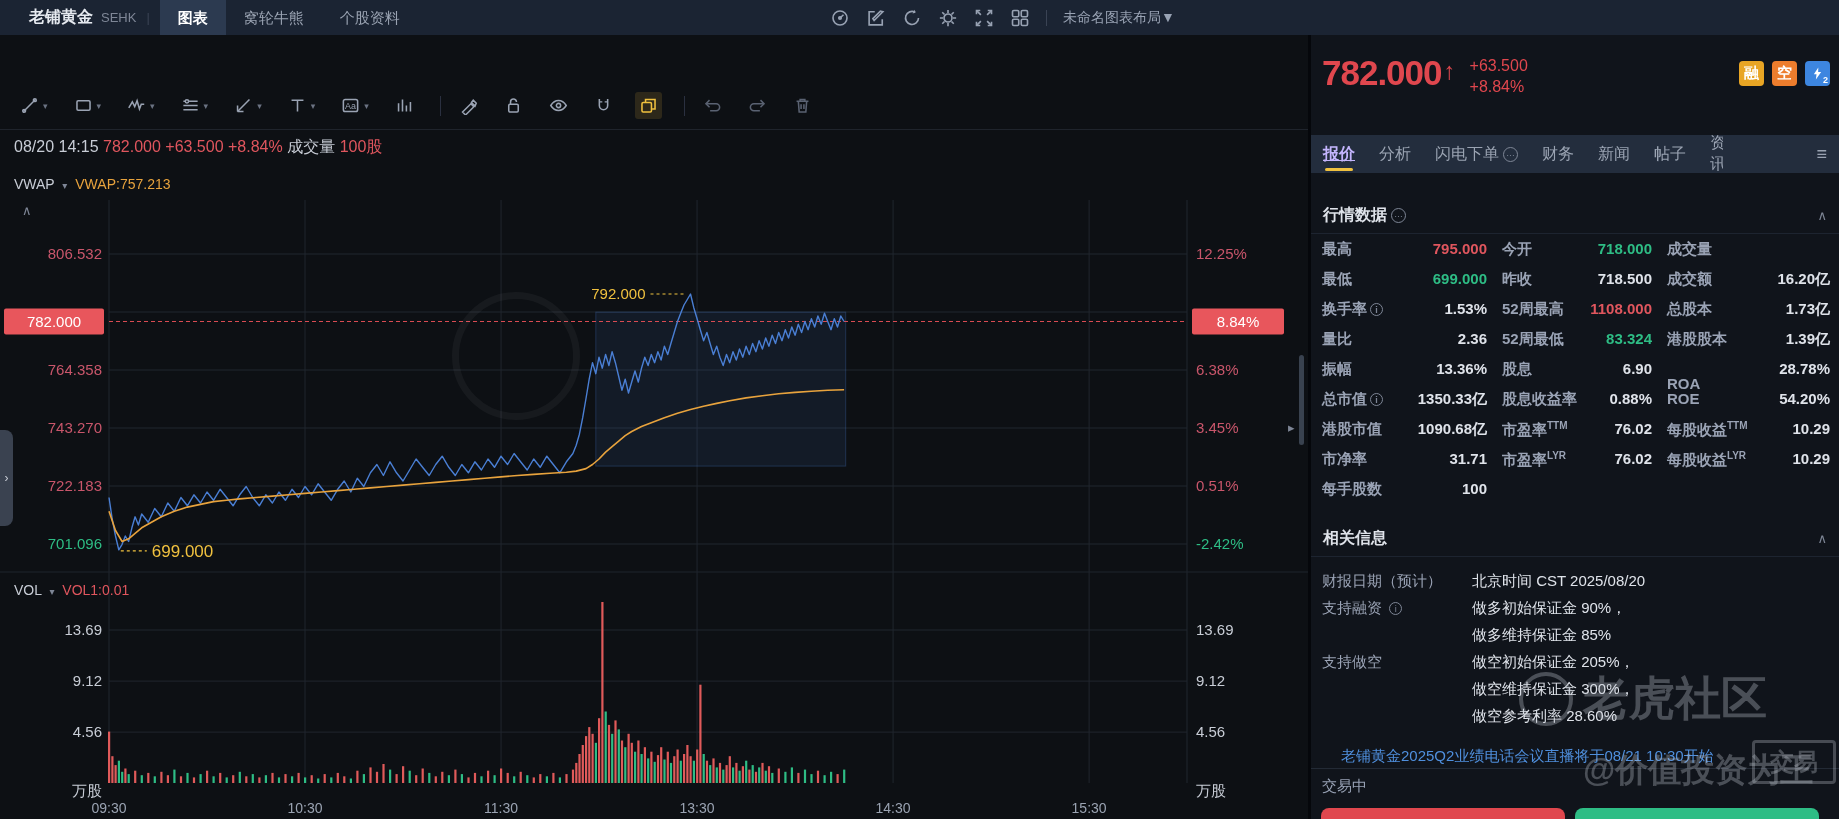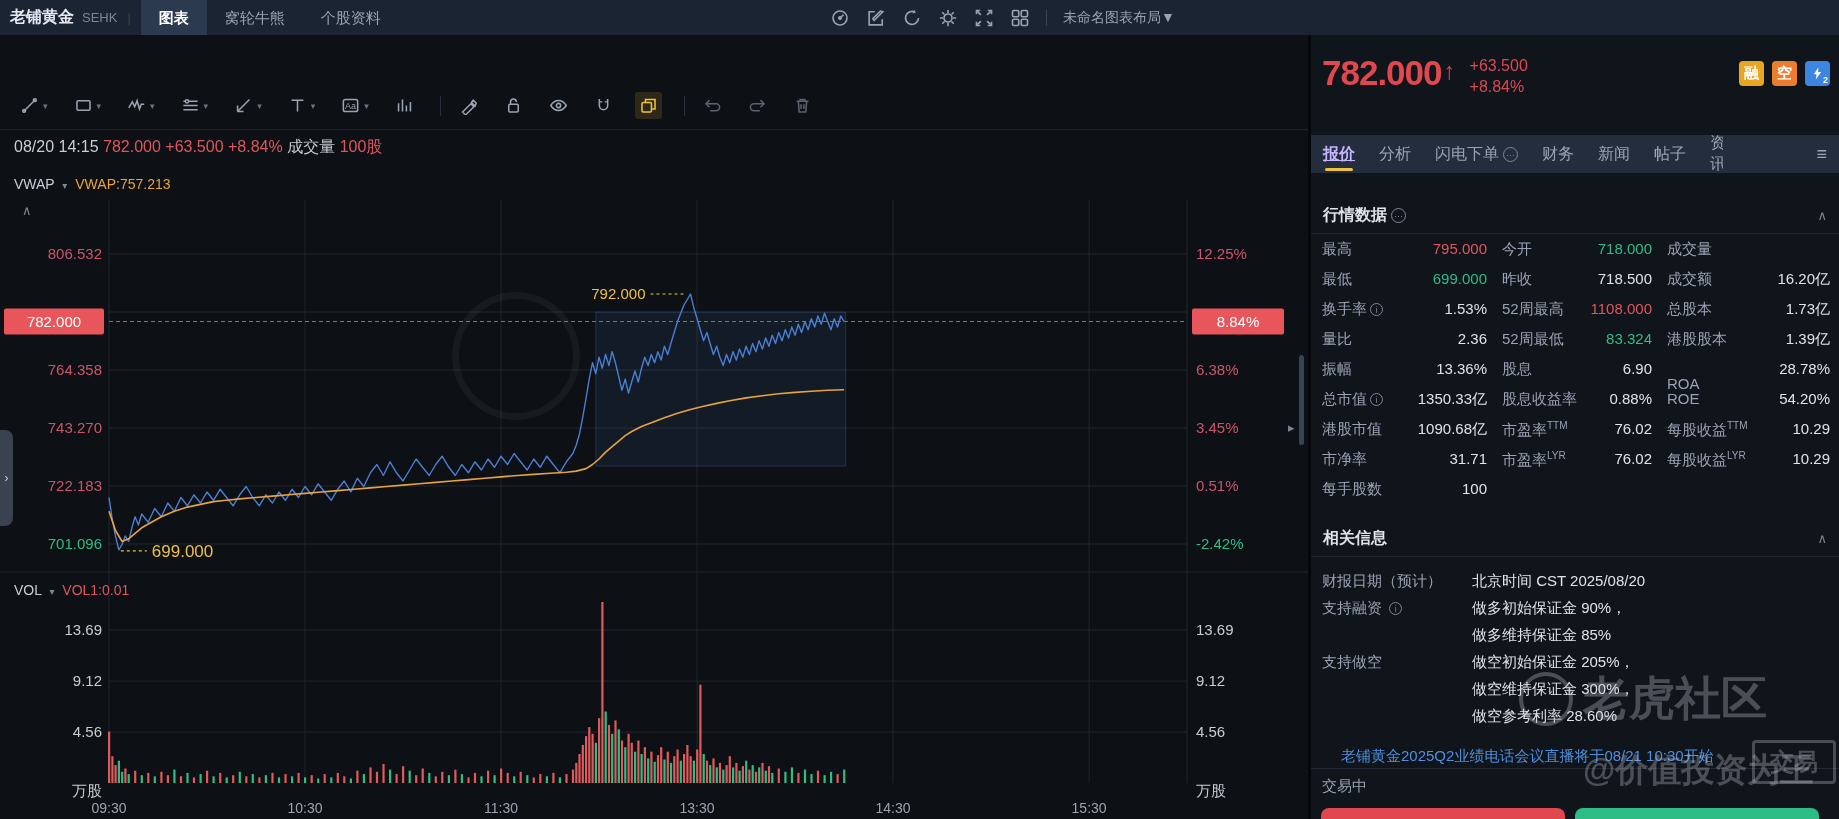--- a/index.html
+++ b/index.html
@@ -3,21 +3,21 @@
 <meta charset="utf-8">
 <style>
   * { margin:0; padding:0; box-sizing:border-box; }
   html,body { width:1839px; height:819px; overflow:hidden; background:#0d1014;
     font-family:"Liberation Sans", sans-serif; }
   .app { position:relative; width:1839px; height:819px; background:#0d1014; }
 
   
   .top-header { position:absolute; left:0; top:0; width:1839px; height:35px;
     background:#1b2433; display:flex; align-items:center; z-index:30; }
-  .brand { display:flex; align-items:baseline; gap:8px; padding-left:10px; }
+  .brand { display:flex; align-items:baseline; gap:8px; padding-left:29px; }
   .brand .name { color:#e6eaf0; font-size:16px; font-weight:bold; }
   .brand .mkt { color:#7e8696; font-size:13px; }
   .hdr-sep { color:#3a4354; margin:0 10px; font-size:13px; }
   .hdr-tabs { display:flex; height:35px; align-items:center; }
   .hdr-tab { color:#9aa3b2; font-size:15px; padding:0 18px; height:35px; line-height:35px; cursor:pointer; }
   .hdr-tab.active { background:#2c3a50; color:#ffffff; font-weight:bold; }
   .hdr-icons { display:flex; align-items:center; gap:16px; position:absolute; left:830px; top:0; height:35px; }
   .hicon { width:20px; height:20px; color:#98a2b3; }
   .hicon svg { width:20px; height:20px; display:block; }
   .layout-name { color:#98a2b3; font-size:14px; white-space:nowrap; }
@@ -93,21 +93,21 @@
   .dots-circle { width:15px; height:15px; border:1px solid #7e8696; border-radius:50%; color:#7e8696;
     font-size:9px; line-height:11px; text-align:center; margin-left:4px; display:inline-block; }
   .ptab-clip { width:13px; overflow:hidden; color:#9aa3b2; font-size:16px; margin-right:6px; }
   .pmenu { margin-left:auto; color:#9aa3b2; font-size:18px; cursor:pointer; }
 
   .sec-hdr { position:absolute; left:0; width:528px; height:36px; display:flex; align-items:center;
     padding:0 12px; border-bottom:1px solid #1d2430; }
   .sec-hdr .t { color:#dfe3ea; font-size:16px; font-weight:bold; }
   .sec-hdr .collapse { margin-left:auto; color:#7e8696; font-size:13px; cursor:pointer; }
 
-  .quote-grid { position:absolute; left:11px; top:199px; width:508px; }
+  .quote-grid { position:absolute; left:11px; top:199px; width:508px;font-weight:bold; }
   .qrow { position:relative; height:30px; }
   .qcell-l { position:absolute; color:#9aa3b5; font-size:15px; top:6px; white-space:nowrap; }
   .qcell-v { position:absolute; color:#dfe3ea; font-size:15px; top:6px; text-align:right; white-space:nowrap; }
   .qcell-v.up { color:#e0565e; } .qcell-v.down { color:#2ebd85; }
   .qcell-l sup { font-size:10px; }
   .info-i { display:inline-block; width:13px; height:13px; border:1px solid #7e8696; border-radius:50%;
     color:#7e8696; font-size:9px; line-height:13px; text-align:center; margin-left:3px; vertical-align:1px; }
 
   .rel-rows { position:absolute; left:11px; top:537px; width:508px; }
   .rel-label { position:absolute; left:0; color:#9aa3b5; font-size:15px; white-space:nowrap; }

